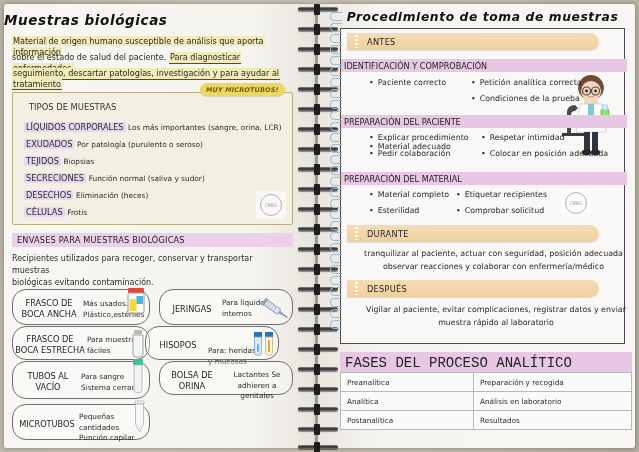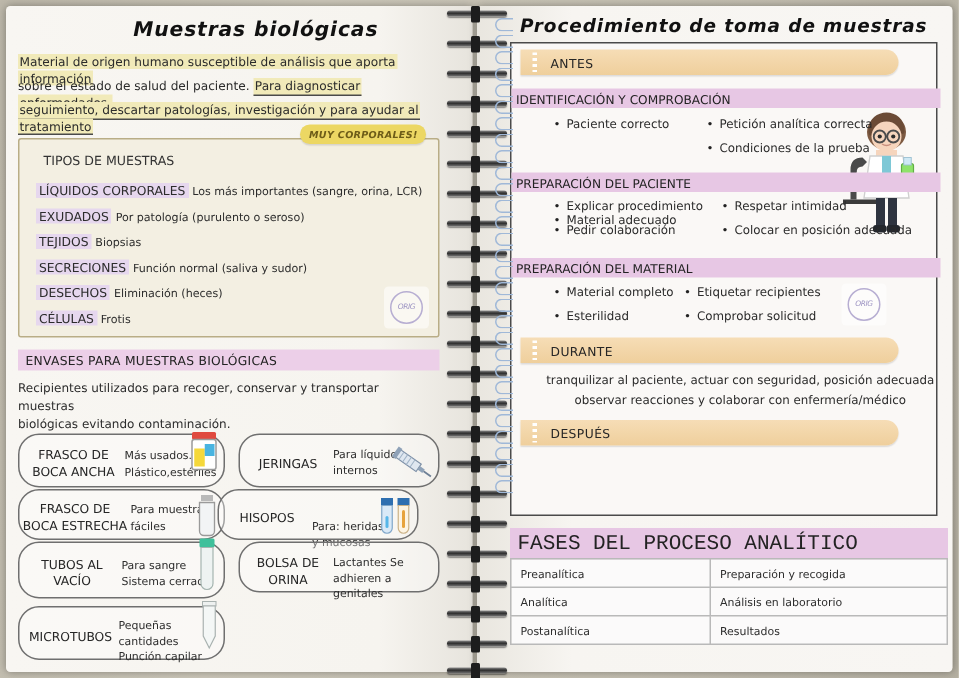--- a/index.html
+++ b/index.html
@@ -45,22 +45,22 @@
           border:1.5px solid #9fb8d8; border-right:none; border-radius:6px 0 0 6px; }
 
   
   .hand { font-family:"DejaVu Sans", sans-serif; color:#2a2a2a; }
   .ttl {
     font-family:"DejaVu Sans", sans-serif; font-weight:bold; font-style:italic;
     color:#111; letter-spacing:.6px;
   }
 
   
-  #l-title { position:absolute; left:0; right:18px; top:8px; text-align:center;
-             font-size:13.5px;padding-left:40px; }
+  #l-title { position:absolute; left:0; right:18px; top:8px; 
+             font-size:13.5px; }
   .intro { position:absolute; left:8px; right:14px; font-size:8.1px; line-height:1.35;
            color:#2b2b2b; }
   .hl-yellow { background:#f1eab9; box-decoration-break:clone; padding:0 1px;}
   .underl { border-bottom:1px solid #4a4a4a; padding-bottom:.5px;}
 
   #box-tipos {
     position:absolute; left:8px; top:88px; width:281px; height:133px;
     background:#f3efe2; border:1px solid #b9ad86; border-radius:2px;
   }
   #badge-muy {
@@ -142,21 +142,21 @@
       <span class="hl-yellow">Material de origen humano susceptible de análisis que aporta información</span>
     </div>
     <div class="intro hand" style="top:48px;">
       <span>sobre el estado de salud del paciente.</span>
       <span class="hl-yellow underl">Para diagnosticar enfermedades,</span>
     </div>
     <div class="intro hand" style="top:64px;">
       <span class="hl-yellow underl">seguimiento, descartar patologías, investigación y para ayudar al tratamiento</span>
     </div>
 
-    <div id="badge-muy">MUY CORPORALES!</div>
+    <div id="badge-muy">MUY MICROTUBOS!</div>
 
     <div id="box-tipos">
       <div class="hdr">TIPOS DE MUESTRAS</div>
       <div class="tipo-row" style="top:29px">
         <span class="k">LÍQUIDOS CORPORALES</span>
         <span class="v">Los más importantes (sangre, orina, LCR)</span></div>
       <div class="tipo-row" style="top:46px">
         <span class="k">EXUDADOS</span>
         <span class="v">Por patología (purulento o seroso)</span></div>
       <div class="tipo-row" style="top:63px">
@@ -265,21 +265,21 @@
         <rect x="2" y="1" width="10" height="6" rx="1" fill="#3fc09b"></rect>
         <path d="M3 7h8v24a4 4 0 0 1-8 0z" fill="#eef3f2" stroke="#a5b5b0" stroke-width=".8"></path>
       </svg>
     </div>
 
     <div class="cap" style="left:155px; top:357px; width:134px; height:34px;">
       <div class="nm" style="left:2px; top:8px; width:60px;">
         <span>BOLSA DE</span><br>
         <span>ORINA</span>
       </div>
-      <div class="ds" style="left:62px; top:8px;">
+      <div class="ds" style="left:62px; top:8px;text-align:center;">
         <div>Lactantes Se</div>
         <div>adhieren a genitales</div>
       </div>
     </div>
 
     <div class="cap" style="left:8px;  top:400px; width:138px; height:36px;">
       <div class="nm" style="left:2px; top:14px; width:64px;">
         <span>MICROTUBOS</span>
       </div>
       <div class="ds" style="left:66px; top:7px;">
@@ -396,20 +396,24 @@
       </div>
       <div class="para" style="left:20px; top:219px; width:265px;">
         <div>tranquilizar al paciente, actuar con seguridad, posición adecuada</div>
         <div>observar reacciones y colaborar con enfermería/médico</div>
       </div>
 
       <div class="orangebar" style="top:251px;">
         <span class="dots"></span>
         <span class="lbl">DESPUÉS</span>
       </div>
+      <div class="para" style="left:20px; top:275px; width:270px;">
+        <div>Vigilar al paciente, evitar complicaciones, registrar datos y enviar</div>
+        <div>muestra rápido al laboratorio</div>
+      </div>
     </div>
 
     <div id="fases-bar">FASES DEL PROCESO ANALÍTICO</div>
     <table id="fases-tbl">
       <tbody>
           <tr>
         <td>Preanalítica</td>
         <td>Preparación y recogida</td>
       </tr>
       <tr>

